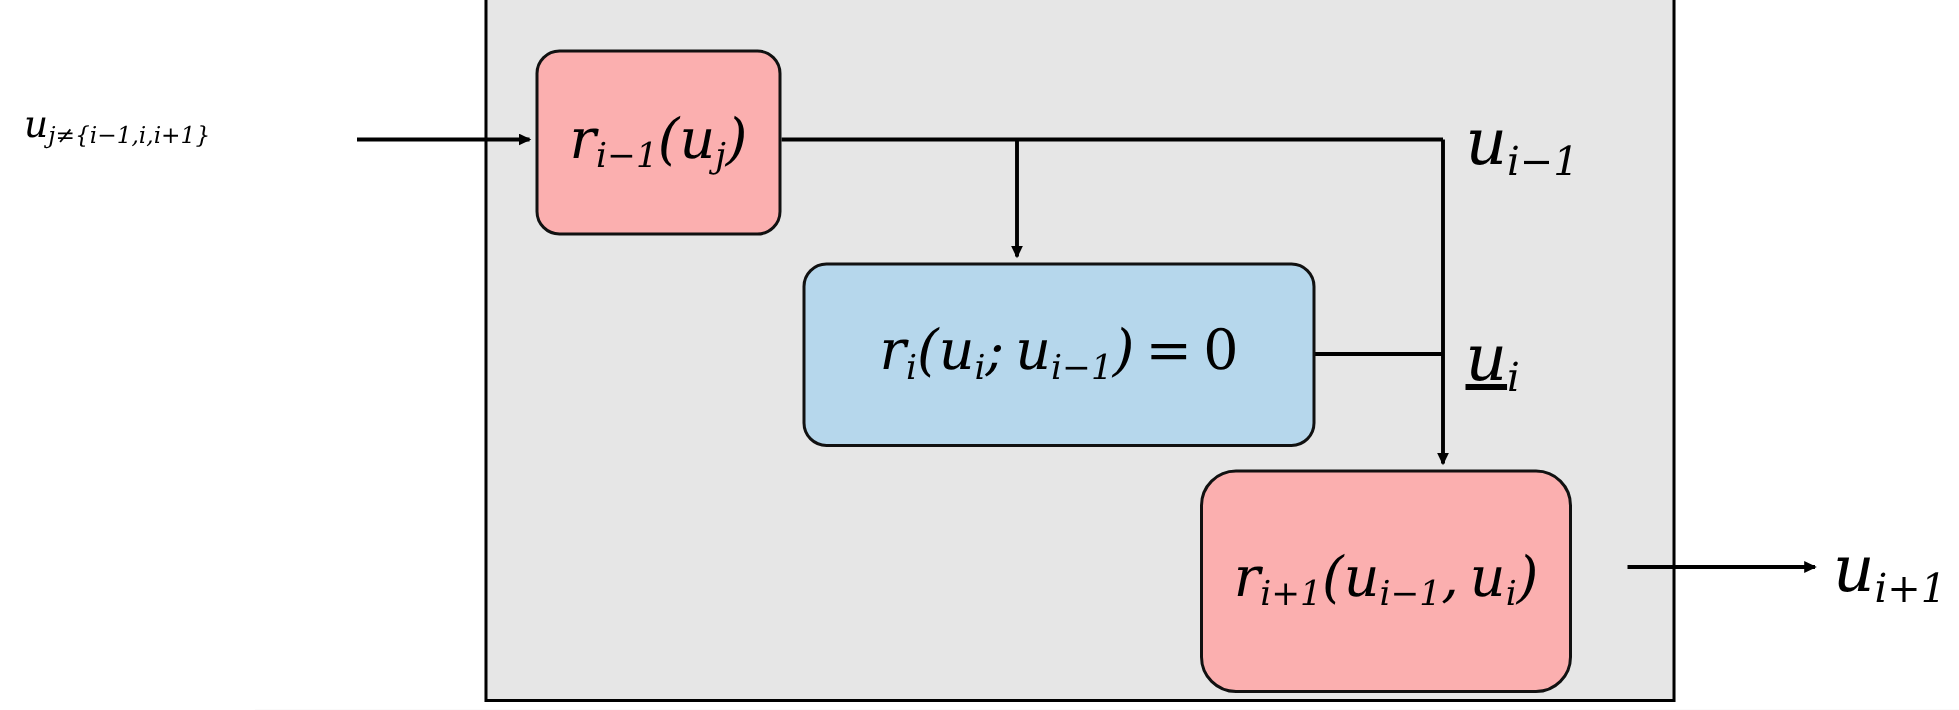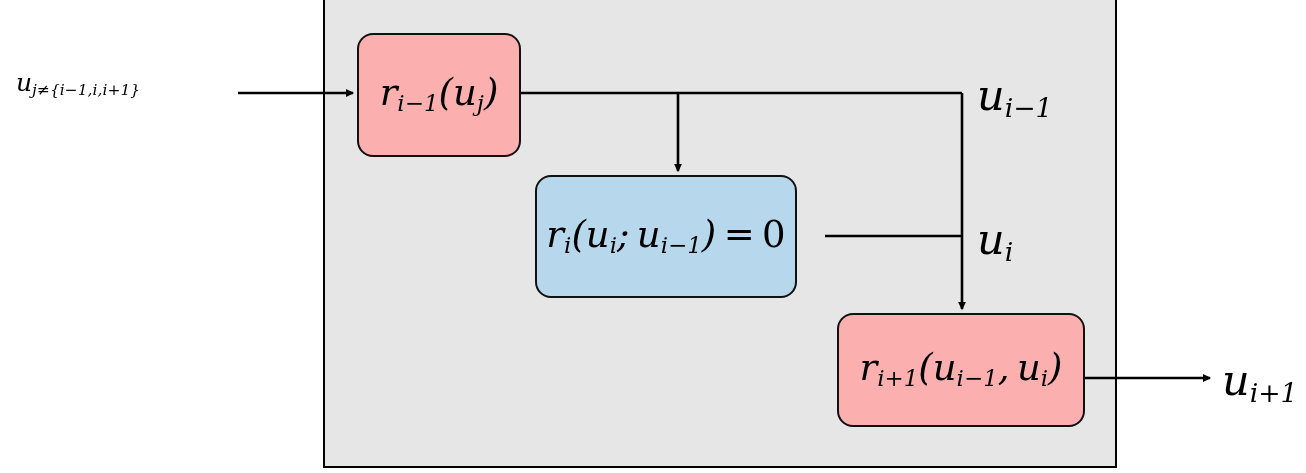--- a/index.html
+++ b/index.html
@@ -95,29 +95,29 @@
       <line x1="825" y1="236" x2="962" y2="236"></line>
 
       <line x1="1085" y1="378" x2="1210" y2="378" marker-end="url(#ah)"></line>
     </g>
   </svg>
 
   <div class="node node-pink" style="left: 357px; top: 33px; width: 164px; height: 124px; background: rgb(251, 175, 175);">
     <span class="math">r<sub>i<span class="up">−</span>1</sub>(u<sub>j</sub>)</span>
   </div>
 
-  <div class="node node-blue" style="left: 535px; top: 175px; width: 262px; height: 123px; background: rgb(182, 215, 236);">
+  <div class="node node-blue" style="left: 535px; top: 175px; width: 342px; height: 123px; background: rgb(182, 215, 236);">
     <span class="math">r<sub>i</sub>(u<sub>i</sub>; u<sub>i<span class="up">−</span>1</sub>) <span class="up">=</span> <span class="up">0</span></span>
   </div>
 
-  <div class="node node-pink" style="left: 837px; top: 313px; width: 248px; height: 114px; background: rgb(251, 175, 175);">
+  <div class="node node-pink" style="left: 800px; top: 313px; width: 248px; height: 149px; background: rgb(251, 175, 175); border-radius: 24px;">
     <span class="math">r<sub>i<span class="up">+</span>1</sub>(u<sub>i<span class="up">−</span>1</sub>, u<sub>i</sub>)</span>
   </div>
 
   <div class="lbl lbl-in" style="left:16px; top:70px;">u<sub>j<span class="up">≠</span>{i<span class="up">−</span>1,i,i<span class="up">+</span>1}</sub></div>
 
   <div class="lbl lbl-big" style="left:977px; top:74px;">u<sub>i<span class="up">−</span>1</sub></div>
 
-  <div class="lbl lbl-big" style="left:977px; top:218px;">u<sub>i</sub></div>
+  <div class="lbl lbl-big" style="left:977px; top:218px;text-decoration:underline;">u<sub>i</sub></div>
 
   <div class="lbl lbl-big" style="left:1222px; top:359px;">u<sub>i<span class="up">+</span>1</sub></div>
 
 </div>
 
 </body></html>

